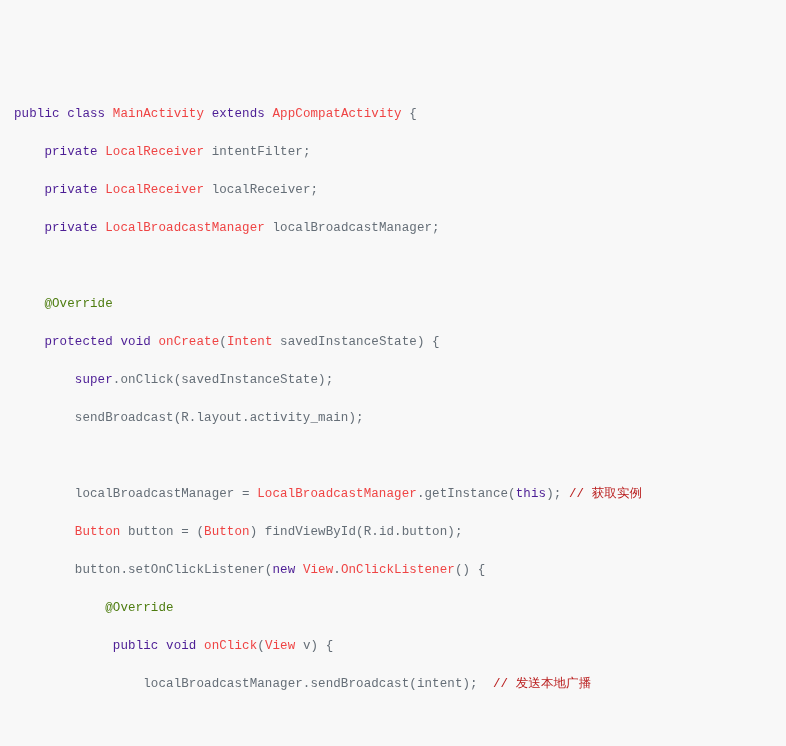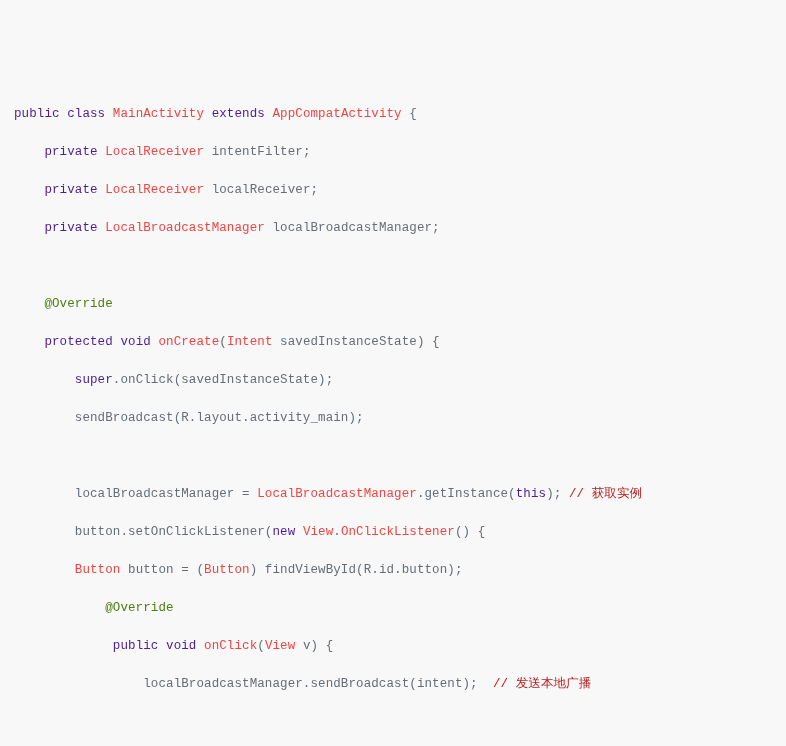--- a/index.html
+++ b/index.html
@@ -32,22 +32,22 @@
 <span class="line">    <span class="kw">private</span> <span class="attr">LocalReceiver</span> <span class="reg">intentFilter;</span></span>
 <span class="line">    <span class="kw">private</span> <span class="attr">LocalReceiver</span> <span class="reg">localReceiver;</span></span>
 <span class="line">    <span class="kw">private</span> <span class="attr">LocalBroadcastManager</span> <span class="reg">localBroadcastManager;</span></span>
 <span class="line"> </span>
 <span class="line">    <span class="ann">@Override</span></span>
 <span class="line">    <span class="kw">protected</span> <span class="kw">void</span> <span class="attr">onCreate</span><span class="reg">(</span><span class="attr">Intent</span> <span class="reg">savedInstanceState) {</span></span>
 <span class="line">        <span class="kw">super</span><span class="reg">.onClick(savedInstanceState);</span></span>
 <span class="line">        <span class="reg">sendBroadcast(R.layout.activity_main);</span></span>
 <span class="line"> </span>
 <span class="line">        <span class="reg">localBroadcastManager = </span><span class="attr">LocalBroadcastManager</span><span class="reg">.getInstance(</span><span class="kw">this</span><span class="reg">); </span><span class="cmt">// 获取实例</span></span>
+<span class="line">        <span class="attr">Button</span> <span class="reg">button = (</span><span class="attr">Button</span><span class="reg">) findViewById(R.id.button);</span></span>
 <span class="line">        <span class="reg">button.setOnClickListener(</span><span class="kw">new</span><span class="reg"> </span><span class="attr">View</span><span class="reg">.</span><span class="attr">OnClickListener</span><span class="reg">() {</span></span>
-<span class="line">        <span class="attr">Button</span> <span class="reg">button = (</span><span class="attr">Button</span><span class="reg">) findViewById(R.id.button);</span></span>
 <span class="line">            <span class="ann">@Override</span></span>
 <span class="line">             <span class="kw">public</span> <span class="kw">void</span> <span class="attr">onClick</span><span class="reg">(</span><span class="attr">View</span> <span class="reg">v) {</span></span>
 <span class="line">                 <span class="reg">localBroadcastManager.sendBroadcast(intent);  </span><span class="cmt">// 发送本地广播</span></span>
 
 
 
 
 
 
 

